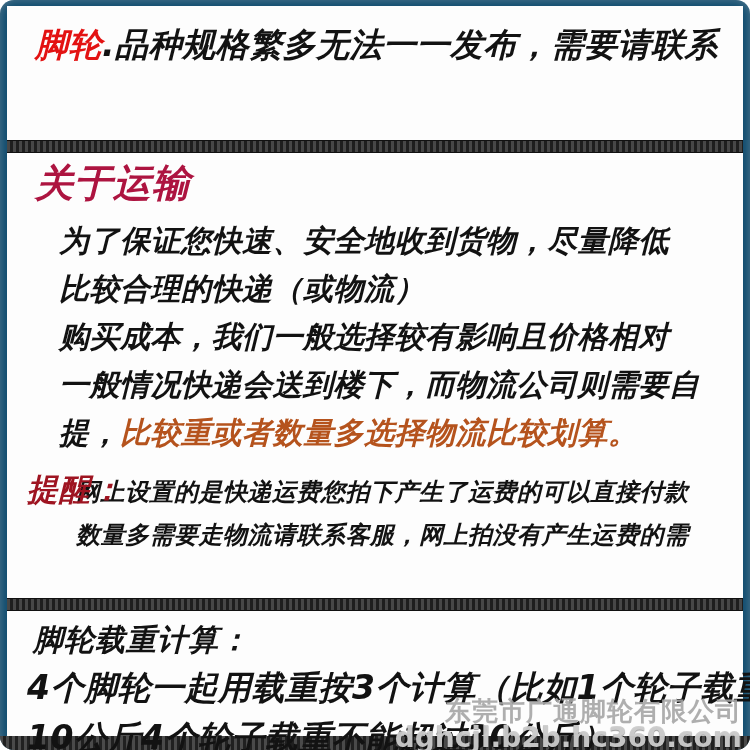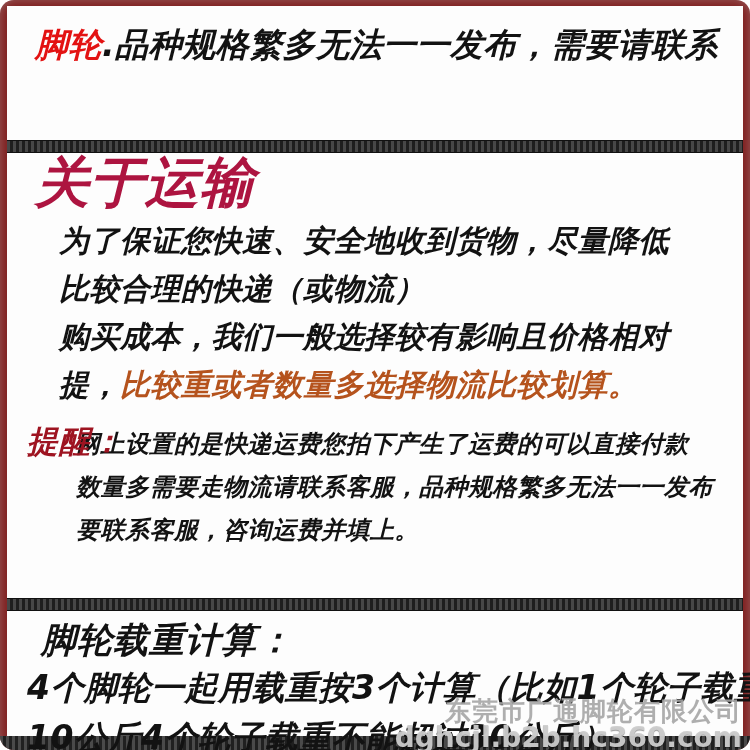--- a/index.html
+++ b/index.html
@@ -2,21 +2,21 @@
 <html><head>
 <meta charset="utf-8">
 <style>
   html, body { margin:0; padding:0; }
   body {
     width:750px; height:750px; overflow:hidden; background:#ffffff;
     font-family:"DejaVu Sans", sans-serif;
   }
   .frame {
     position:relative; width:750px; height:750px; box-sizing:border-box;
-    background:#7f1d1d; border-radius:14px; overflow:hidden;
+    background:#0c4a6e; border-radius:14px; overflow:hidden;
     box-shadow: inset 0 0 12px rgba(190,190,190,0.45);
   }
   .frame::after {
     content:""; position:absolute; left:0; right:0; bottom:0; height:14px;
     background:repeating-linear-gradient(90deg,#4a4a4a 0 3px,#202020 3px 6px);
     z-index:1;
   }
   .content {
     position:absolute; top:6px; left:7px; right:7px; bottom:14px;
     background:#fdfdfd; display:flex; flex-direction:column;
@@ -26,28 +26,28 @@
     flex:0 0 13px;
     background:repeating-linear-gradient(90deg,#474747 0 3px,#1e1e1e 3px 6px);
     border-top:1px solid #111; border-bottom:1px solid #111;
     box-sizing:border-box;
   }
   
   .sec1 { flex:0 0 122px; padding:12px 14px 0 28px; font-size:33px; line-height:53px; white-space:nowrap; letter-spacing:0.5px; }
   .red { color:#e31212; }
   
   .sec2 { flex:0 0 445px; }
-  .heading { margin:6px 0 0 28px; font-size:54px; line-height:48px; color:#ad1440; letter-spacing:1px; }
+  .heading { margin:6px 0 0 28px; font-size:38px; line-height:48px; color:#ad1440; letter-spacing:1px; }
   .para { margin:10px 0 0 52px; font-size:30px; line-height:48px; white-space:nowrap; letter-spacing:0.5px; }
   .orange { color:#b5531d; }
   .reminder { position:relative; margin-top:14px; padding-left:69px; font-size:24px; line-height:43px; white-space:nowrap; letter-spacing:0.5px; }
   .reminder-label { position:absolute; left:20px; top:-3px; font-size:31px; color:#9e1421; letter-spacing:1px; }
   
   .sec3 { flex:1 1 auto; padding-top:10px; position:relative; }
-  .calc-title { margin-left:34px; font-size:35px; line-height:38px; letter-spacing:1px; }
+  .calc-title { margin-left:26px; font-size:30px; line-height:38px; letter-spacing:1px; }
   .calc-line { margin:8px 0 0 20px; font-size:33px; line-height:42px; white-space:nowrap; letter-spacing:0.5px; }
   
   .watermark {
     position:absolute; right:8px; bottom:0px; text-align:right; z-index:6;
     font-weight:bold; font-style:normal; pointer-events:none;
   }
   .wm-company { font-size:26px; line-height:27px; color:rgba(165,165,165,0.9); letter-spacing:1px; }
   .wm-url { font-size:28px; line-height:25px; color:rgba(205,205,205,0.95); text-shadow:0 1px 1px rgba(0,0,0,0.4); }
 </style>
 </head>
@@ -61,27 +61,27 @@
     </section>
 
     <div class="divider"></div>
 
     <section class="sec2">
       <div class="heading">关于运输</div>
       <div class="para">
         <div>为了保证您快速、安全地收到货物，尽量降低</div>
         <div>比较合理的快递（或物流）</div>
         <div>购买成本，我们一般选择较有影响且价格相对</div>
+        <div>一般情况快递会送到楼下，而物流公司则需要自</div>
         <div><span>提，</span><span class="orange">比较重或者数量多选择物流比较划算。</span></div>
       </div>
       <div class="reminder">
         <span class="reminder-label">提醒：</span>
         <div>网上设置的是快递运费您拍下产生了运费的可以直接付款</div>
-        <div>数量多需要走物流请联系客服，品种规格繁多无法一一发布</div>
-        <div>要联系客服，咨询运费并填上。</div>
+        <div>数量多需要走物流请联系客服，网上拍没有产生运费的需</div>
       </div>
     </section>
 
     <div class="divider"></div>
 
     <section class="sec3">
       <div class="calc-title">脚轮载重计算：</div>
       <div class="calc-line">4个脚轮一起用载重按3个计算（比如1个轮子载重</div>
       <div class="calc-line">10公斤4个轮子载重不能超过30公斤）</div>
     </section>

